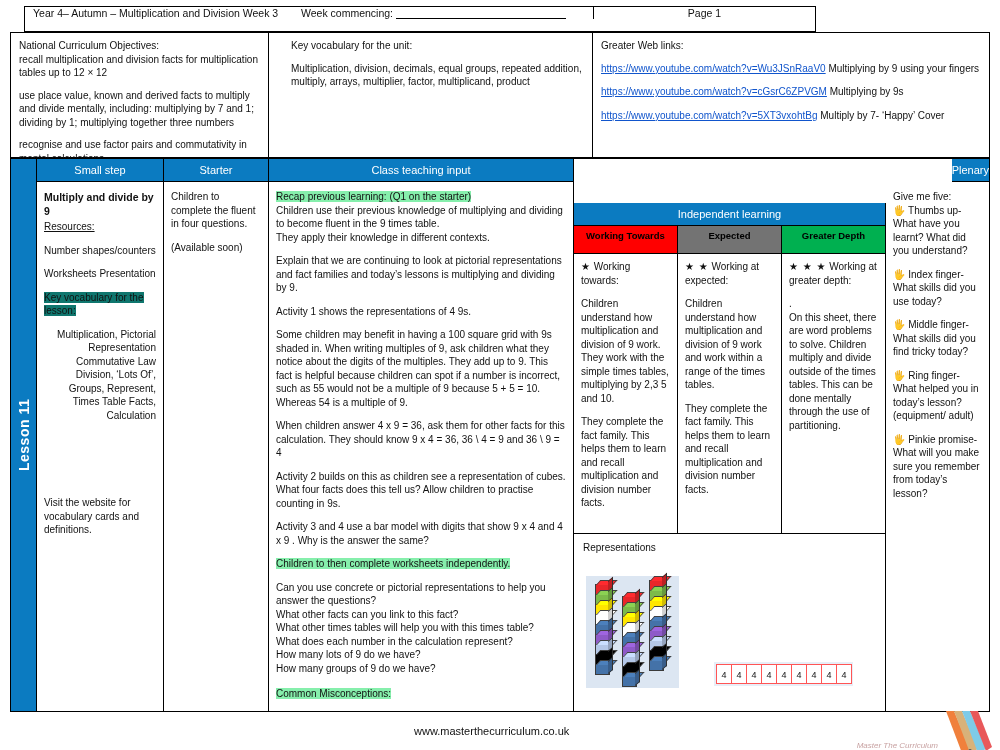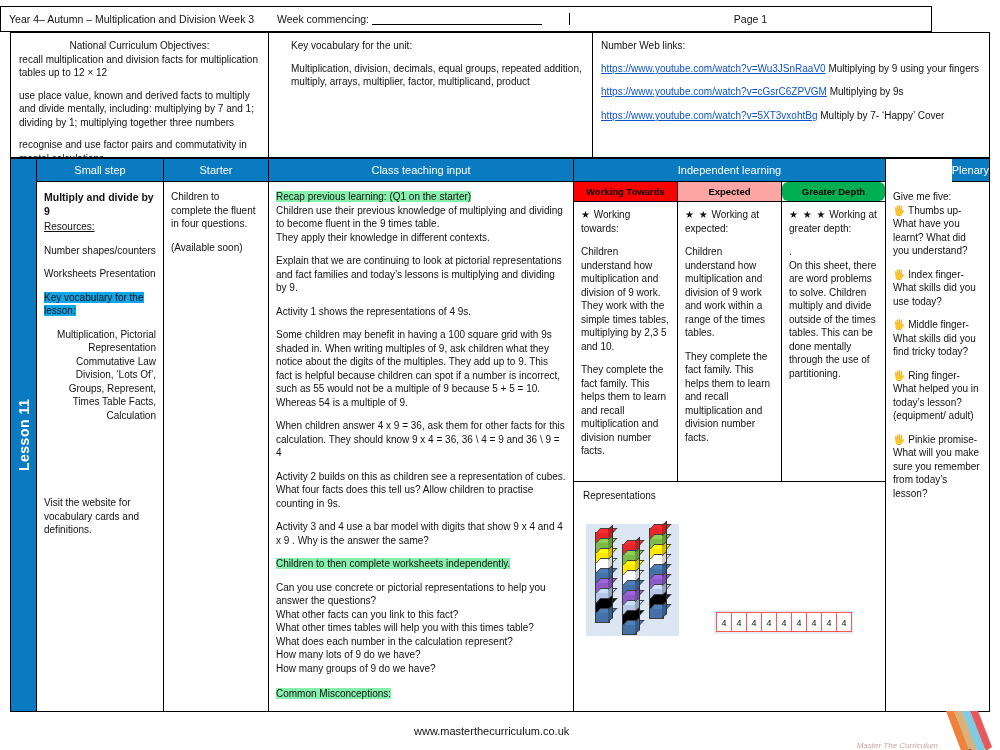--- a/index.html
+++ b/index.html
@@ -8,24 +8,24 @@
     width: 1000px; height: 750px;
     background: #ffffff;
     font-family: "Liberation Sans", sans-serif;
     color: #111;
     overflow: hidden;
   }
   .page { position: relative; width: 1000px; height: 750px; }
 
   
   .hdr-row {
-    position: absolute; left: 0; top: 6px;
-    width: 932px; height: 26px;
+    position: absolute; left: 24px; top: 6px;
+    width: 792px; height: 26px;
     border: 1.5px solid #000;
-    display: flex; align-items: center;
+    display: flex; align-items: flex-start;
   }
   .hdr-cell {
     display: flex; align-items: center;
     font-size: 10.5px;
     padding: 0 8px;
     white-space: nowrap;
   }
   .hdr-title { width: 268px; }
   .hdr-week  { width: 300px; }
   .hdr-page  { flex: 1; justify-content: center; border-left: 1.5px solid #000; }
@@ -36,21 +36,21 @@
     position: absolute; left: 10px; top: 32px;
     width: 980px; height: 126px;
     border: 1.5px solid #000;
     display: flex;
   }
   .info-cell { padding: 6px 8px; font-size: 10px; line-height: 1.35; }
   .info-nc   { width: 258px; border-right: 1.5px solid #000; }
   .info-vocab{ width: 310px; border-right: 1.5px solid #000; margin-left: 14px; }
   .info-links{ flex: 1; }
   .info-cell p { margin: 0 0 9px 0; }
-  .info-cell p.tight { margin-bottom: 0; text-align: center; }
+  .info-cell p.tight { margin-bottom: 0; }
   .lnk { color: #1155cc; text-decoration: underline; word-break: break-all; }
   .lnk-line { margin: 0; line-height: 1.45; }
 
   
   .grid {
     position: absolute; left: 10px; top: 158px;
     width: 980px; height: 554px;
     border: 1.5px solid #000;
     display: flex;
   }
@@ -70,49 +70,49 @@
     font-size: 11px; text-align: center;
     height: 23px; line-height: 23px;
     border-bottom: 1.5px solid #000;
     flex: none;
   }
   .cbody { flex: 1; padding: 8px 7px; font-size: 10px; line-height: 1.35; overflow: hidden; }
 
   .col-smallstep { width: 127px; }
   .col-starter   { width: 105px; }
   .col-teaching  { width: 305px; }
-  .col-indep     { width: 312px; border-right: 1.5px solid #000; }
+  .col-indep     { width: 312px; border-right: 1.5px solid #000; margin-top: 44px; }
   .col-plenary   { flex: 1; }
 
   .ss-title { font-weight: 700; font-size: 10.5px; margin: 0 0 2px 0; }
   .ss-res { text-decoration: underline; margin: 0 0 10px 0; }
   .ss-p { margin: 0 0 10px 0; }
-  .hl { background: #0ea5e9; text-align: center; }
+  .hl { background: #0f766e; text-align: center; }
   .ss-vocab-list { margin: 0; text-align: right; }
   .ss-bottom { margin-top: 74px; }
 
   
   .t-p { margin: 0 0 10px 0; }
   .t-p.nogap { margin-bottom: 0; }
   .t-hl { background:#86efac; display:inline; }
 
   
   .indep-head {
     height: 23px; border-bottom: 1.5px solid #000;
     background: #0b7bc1; color: #fff; font-size: 11px;
     line-height: 23px; text-align: center; flex: none;
   }
-  .indep-sub { display: flex; height: 20px; flex: none; border-bottom: 1.5px solid #000; }
+  .indep-sub { display: flex; height: 28px; flex: none; border-bottom: 1.5px solid #000; }
   .indep-sub div {
     flex: 1; text-align: center; font-size: 9.5px; font-weight: 700;
     line-height: 20px; border-right: 1.5px solid #000; color: #000;
   }
-  .indep-sub div:last-child { border-right: none; border-radius: 6px; }
+  .indep-sub div:last-child { border-right: none; }
   .sub-wt { background: #ff0000; }
-  .sub-ex { background: #fca5a5; }
+  .sub-ex { background: #737373; }
   .sub-gd { background: #00b050; }
 
   .indep-cols { display: flex; height: 280px; flex: none; border-bottom: 1.5px solid #000; }
   .indep-cols > div {
     flex: 1; padding: 6px 7px; font-size: 10px; line-height: 1.35;
     border-right: 1.5px solid #000; overflow: hidden;
   }
   .indep-cols > div:last-child { border-right: none; }
   .stars { letter-spacing: 1px; }
   .ic-p { margin: 0 0 10px 0; }
@@ -196,21 +196,21 @@
       <p class="tight">National Curriculum Objectives:</p>
       <p>recall multiplication and division facts for multiplication tables up to 12 × 12</p>
       <p>use place value, known and derived facts to multiply and divide mentally, including: multiplying by 7 and 1; dividing by 1; multiplying together three numbers</p>
       <p>recognise and use factor pairs and commutativity in mental calculations</p>
     </div>
     <div class="info-cell info-vocab">
       <p>Key vocabulary for the unit:</p>
       <p>Multiplication, division, decimals, equal groups, repeated addition, multiply, arrays, multiplier, factor, multiplicand, product</p>
     </div>
     <div class="info-cell info-links">
-      <p>Number Web links:</p>
+      <p>Greater Web links:</p>
       <p class="lnk-line">
         <a class="lnk" href="#">https://www.youtube.com/watch?v=Wu3JSnRaaV0</a><span> Multiplying by 9 using your fingers</span>
       </p>
       <p class="lnk-line">
         <a class="lnk" href="#">https://www.youtube.com/watch?v=cGsrC6ZPVGM</a><span> Multiplying by 9s</span>
       </p>
       <p class="lnk-line">
         <a class="lnk" href="#">https://www.youtube.com/watch?v=5XT3vxohtBg</a><span> Multiply by 7- ‘Happy’ Cover</span>
       </p>
     </div>

